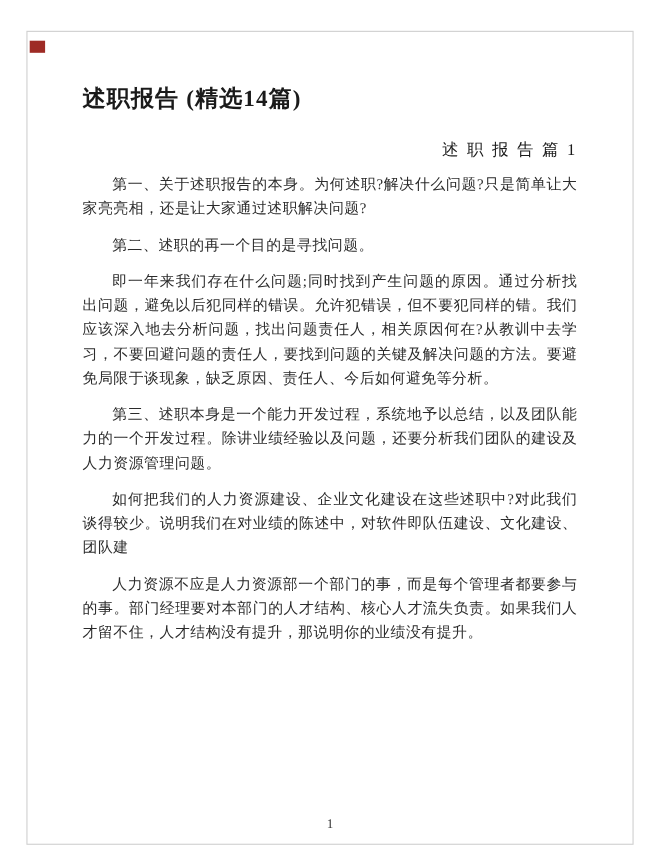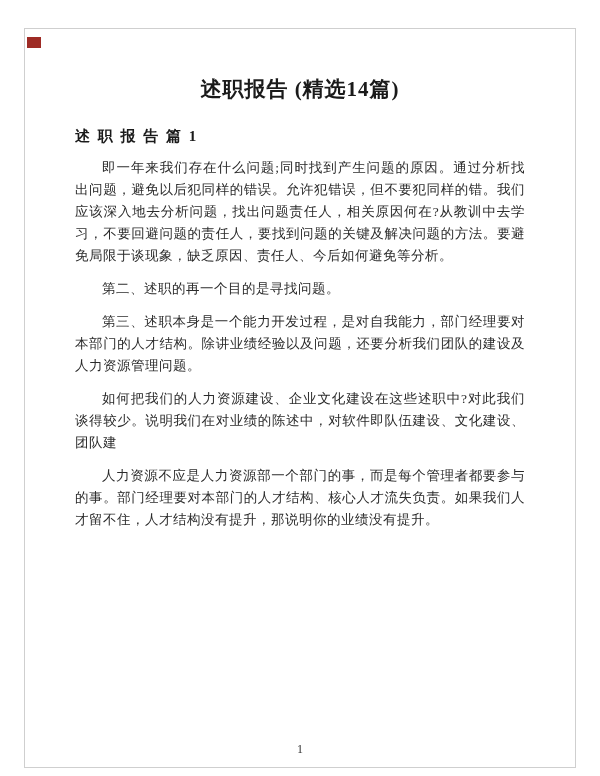--- a/index.html
+++ b/index.html
@@ -38,31 +38,31 @@
     left: 0;
     right: 0;
     top: 0;
     bottom: 0;
     padding: 46px 50px 30px 50px;
     box-sizing: border-box;
     overflow: hidden;
   }
   h1.doc-title {
     margin: 0 0 0 0;
-    text-align: center;
+    text-align: left;
     font-size: 21px;
     font-weight: bold;
     color: #1a1a1a;
     letter-spacing: 1px;
   }
   h2.doc-subtitle {
     margin: 24px 0 4px 0;
-    text-align: left;
+    text-align: right;
     font-size: 15px;
-    font-weight: bold;
+    font-weight: normal;
     color: #1a1a1a;
     letter-spacing: 2px;
   }
   p.body-para {
     margin: 11px 0;
     font-size: 13.5px;
     line-height: 22px;
     color: #2b2b2b;
     text-indent: 2em;
     text-align: justify;
@@ -80,21 +80,22 @@
 </style>
 </head>
 <body>
 
 <div class="canvas">
   <div class="page">
     <div class="corner-mark" style="background: rgb(158, 43, 37);"></div>
     <div class="content">
       <h1 class="doc-title">述职报告 (精选14篇)</h1>
       <h2 class="doc-subtitle">述 职 报 告 篇 1</h2>
+      <p class="body-para">第一、关于述职报告的本身。为何述职?解决什么问题?只是简单让大家亮亮相，还是让大家通过述职解决问题?</p>
+      <p class="body-para">第二、述职的再一个目的是寻找问题。</p>
       <p class="body-para">即一年来我们存在什么问题;同时找到产生问题的原因。通过分析找出问题，避免以后犯同样的错误。允许犯错误，但不要犯同样的错。我们应该深入地去分析问题，找出问题责任人，相关原因何在?从教训中去学习，不要回避问题的责任人，要找到问题的关键及解决问题的方法。要避免局限于谈现象，缺乏原因、责任人、今后如何避免等分析。</p>
-      <p class="body-para">第二、述职的再一个目的是寻找问题。</p>
-      <p class="body-para">第三、述职本身是一个能力开发过程，是对自我能力，部门经理要对本部门的人才结构。除讲业绩经验以及问题，还要分析我们团队的建设及人力资源管理问题。</p>
+      <p class="body-para">第三、述职本身是一个能力开发过程，系统地予以总结，以及团队能力的一个开发过程。除讲业绩经验以及问题，还要分析我们团队的建设及人力资源管理问题。</p>
       <p class="body-para">如何把我们的人力资源建设、企业文化建设在这些述职中?对此我们谈得较少。说明我们在对业绩的陈述中，对软件即队伍建设、文化建设、团队建</p>
       <p class="body-para">人力资源不应是人力资源部一个部门的事，而是每个管理者都要参与的事。部门经理要对本部门的人才结构、核心人才流失负责。如果我们人才留不住，人才结构没有提升，那说明你的业绩没有提升。</p>
     </div>
     <div class="page-number">1</div>
   </div>
 </div>
 
 </body></html>

